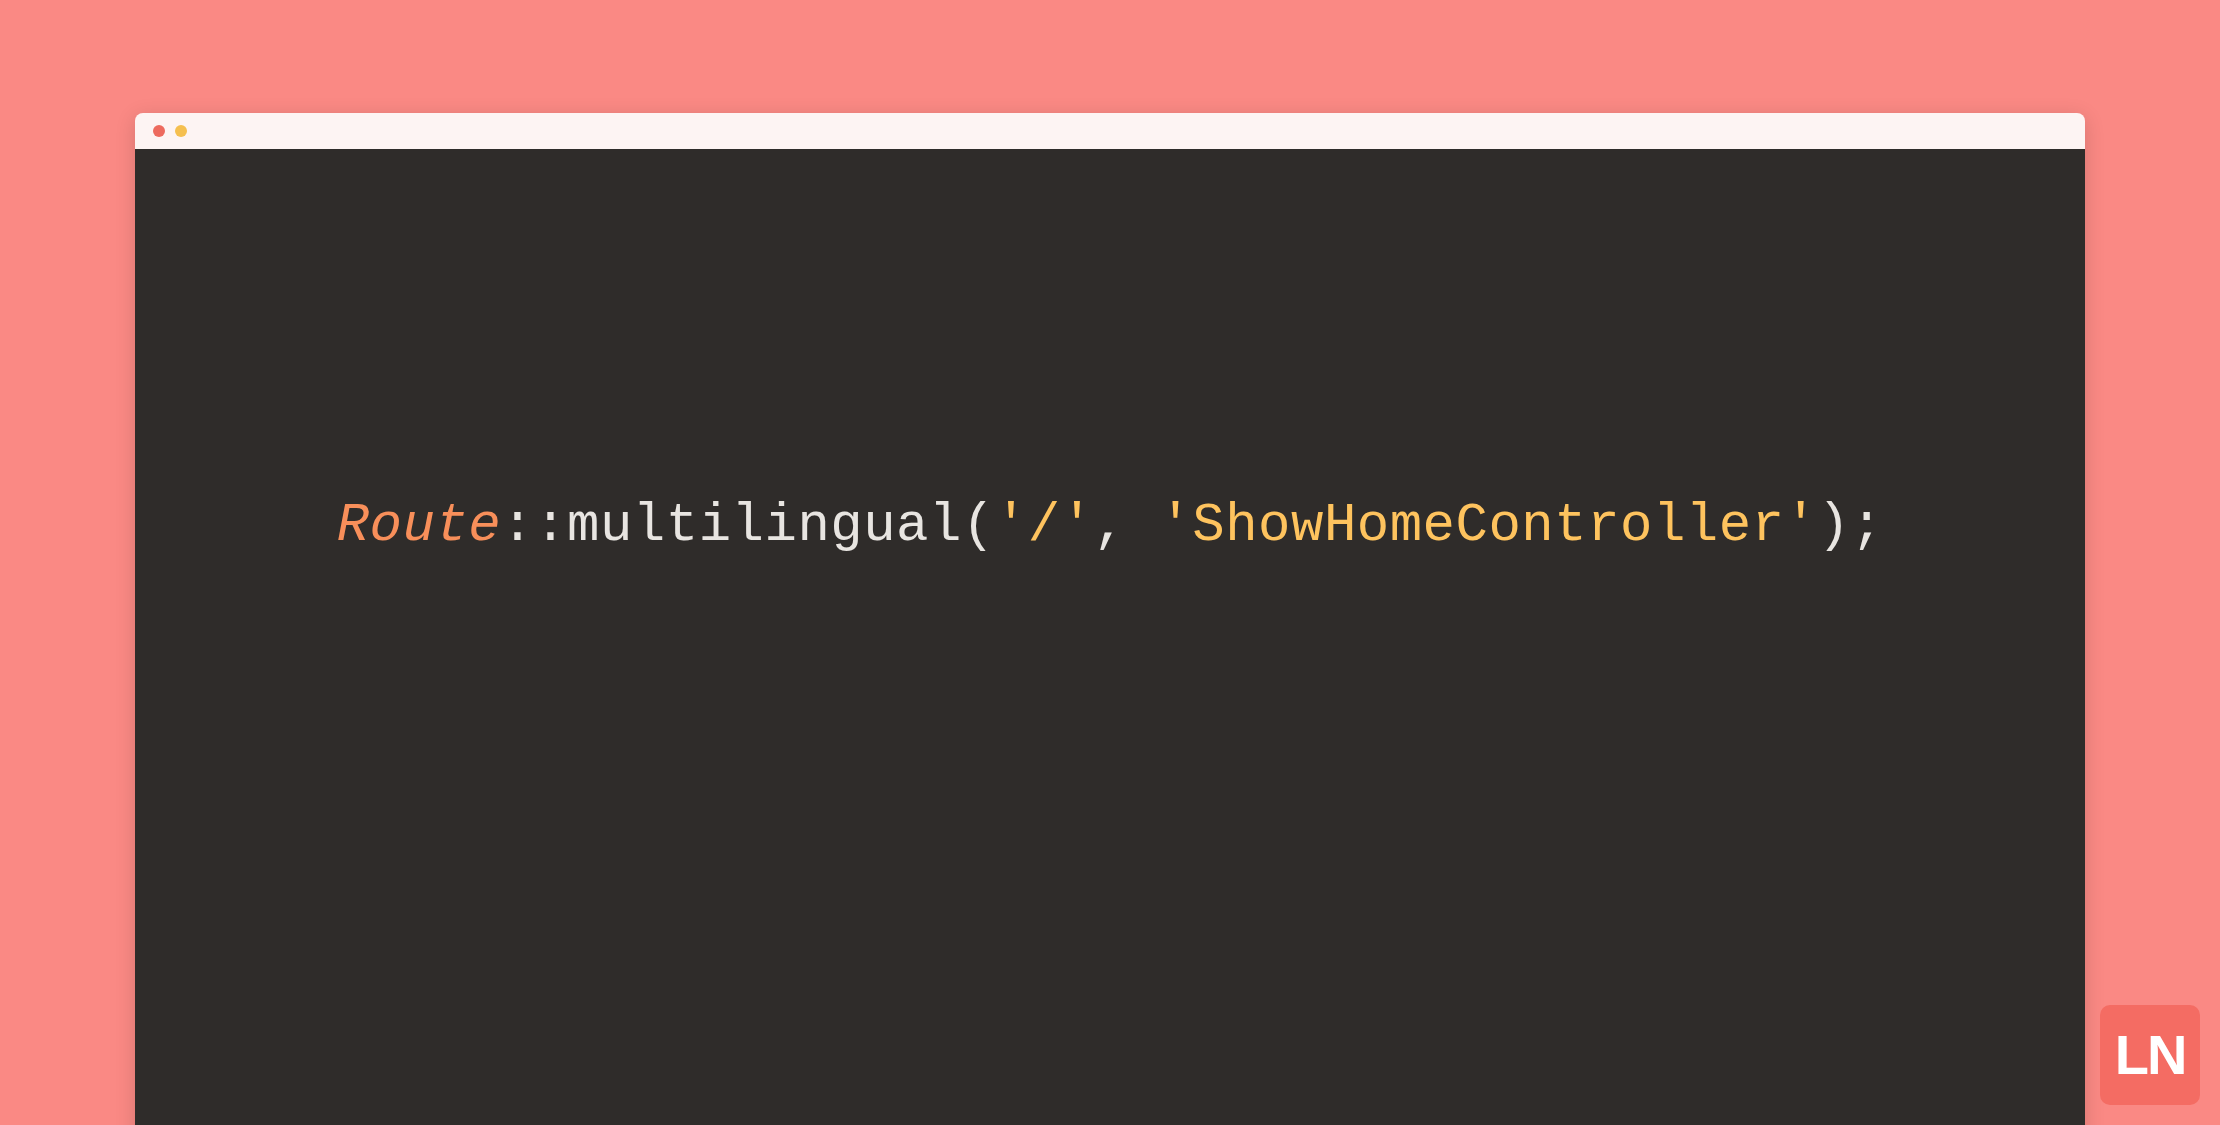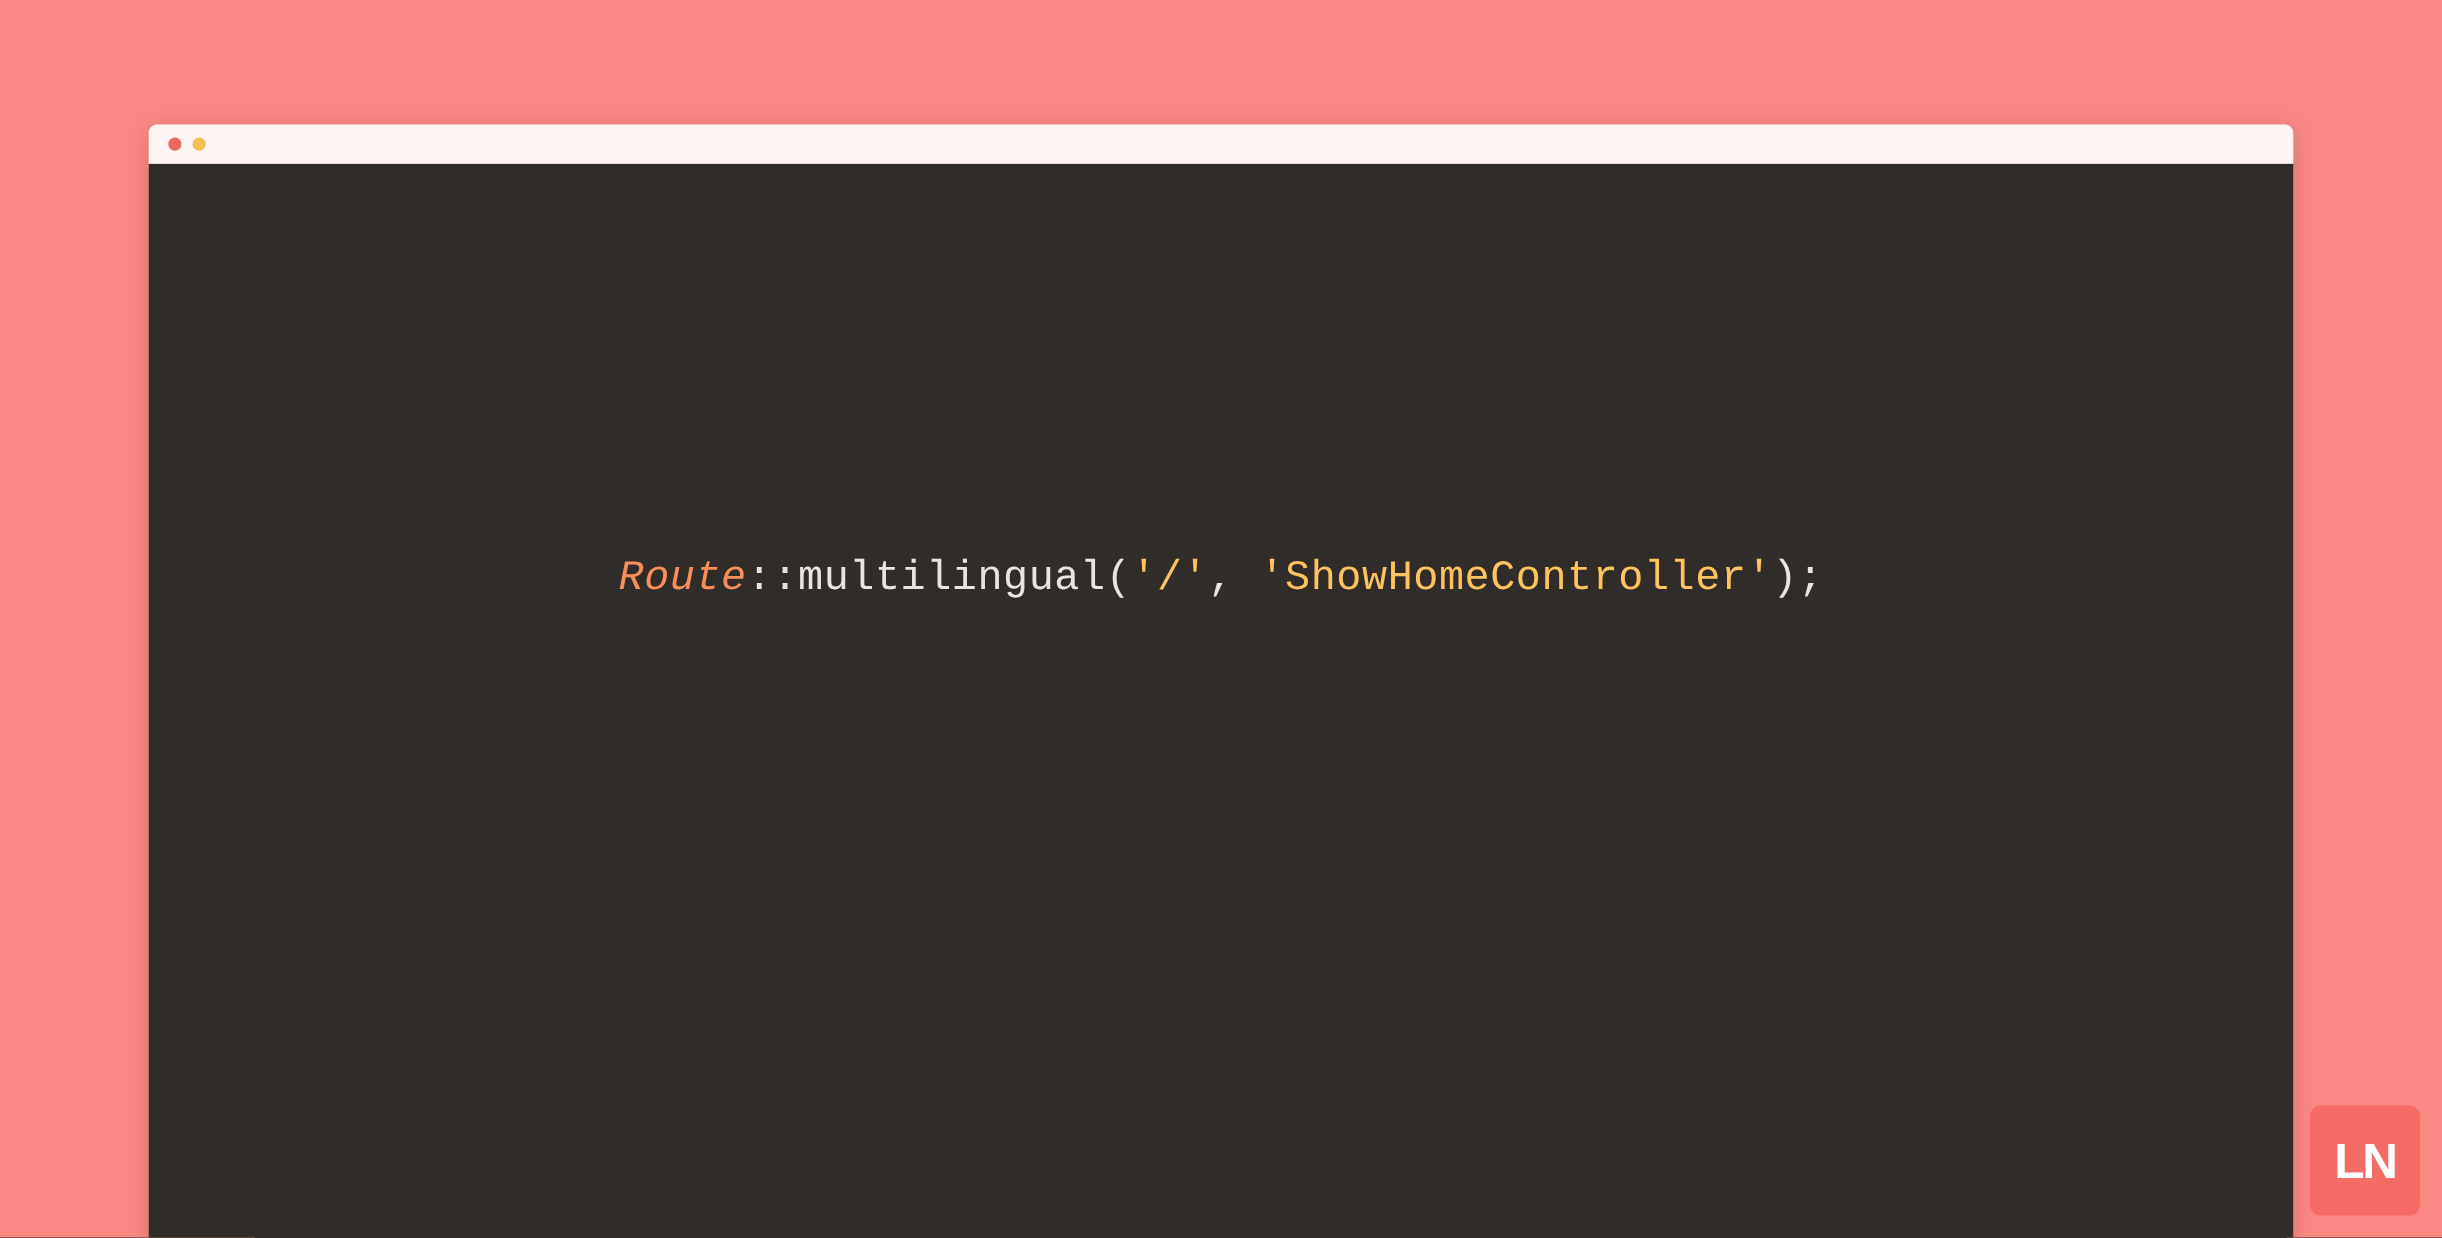--- a/index.html
+++ b/index.html
@@ -51,21 +51,21 @@
     .content {
       height: calc(100% - 36px);
       background: #2f2c2a;
       display: flex;
       align-items: center;
       justify-content: center;
     }
     
     .code-line {
       font-family: 'SF Mono', 'Menlo', 'Consolas', 'Courier New', monospace;
-      font-size: 38px;
+      font-size: 54px;
       white-space: nowrap;
       letter-spacing: 0.5px;
       position: relative;
       top: -130px;
     }
     
     .tok-class {
       color: #f88f5a;
       font-style: italic;
     }
@@ -97,21 +97,21 @@
       width: 100px;
       height: 100px;
       background: #f46c63;
       border-radius: 10px;
       display: flex;
       align-items: center;
       justify-content: center;
       color: #ffffff;
       font-family: -apple-system, BlinkMacSystemFont, 'Segoe UI', sans-serif;
       font-weight: 700;
-      font-size: 45px;
+      font-size: 56px;
       letter-spacing: -2px;
     }
     
     .logo-text {
       line-height: 1;
     }
   </style>
 </head>
 <body>
 

